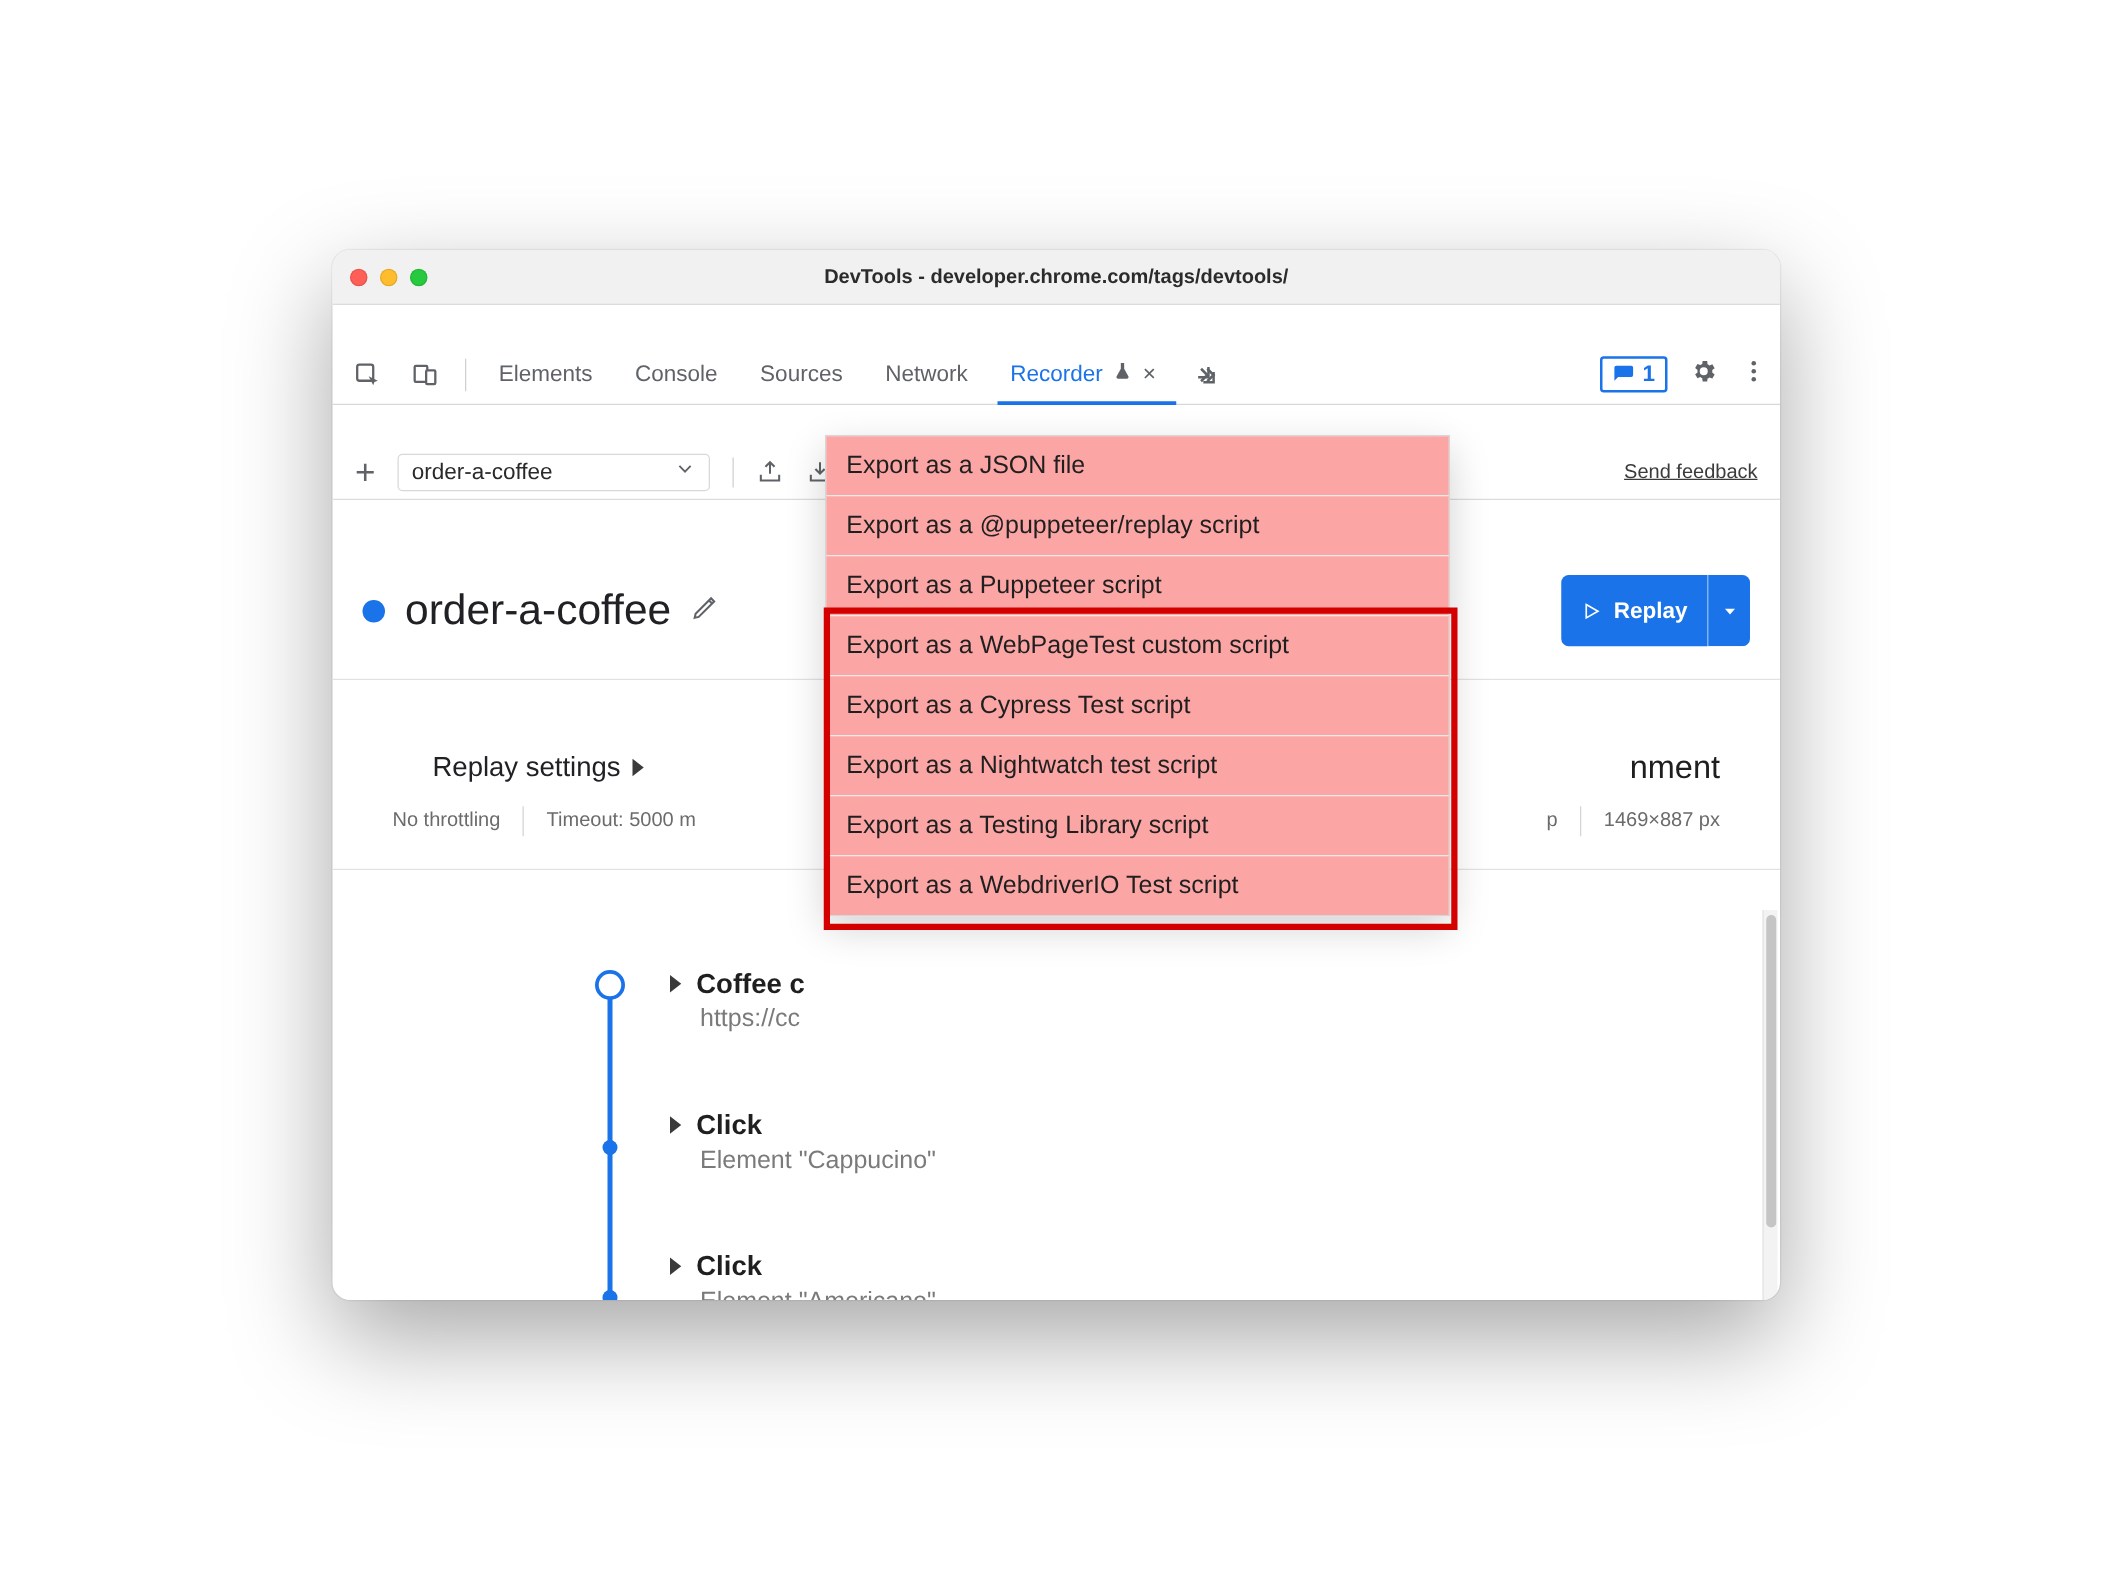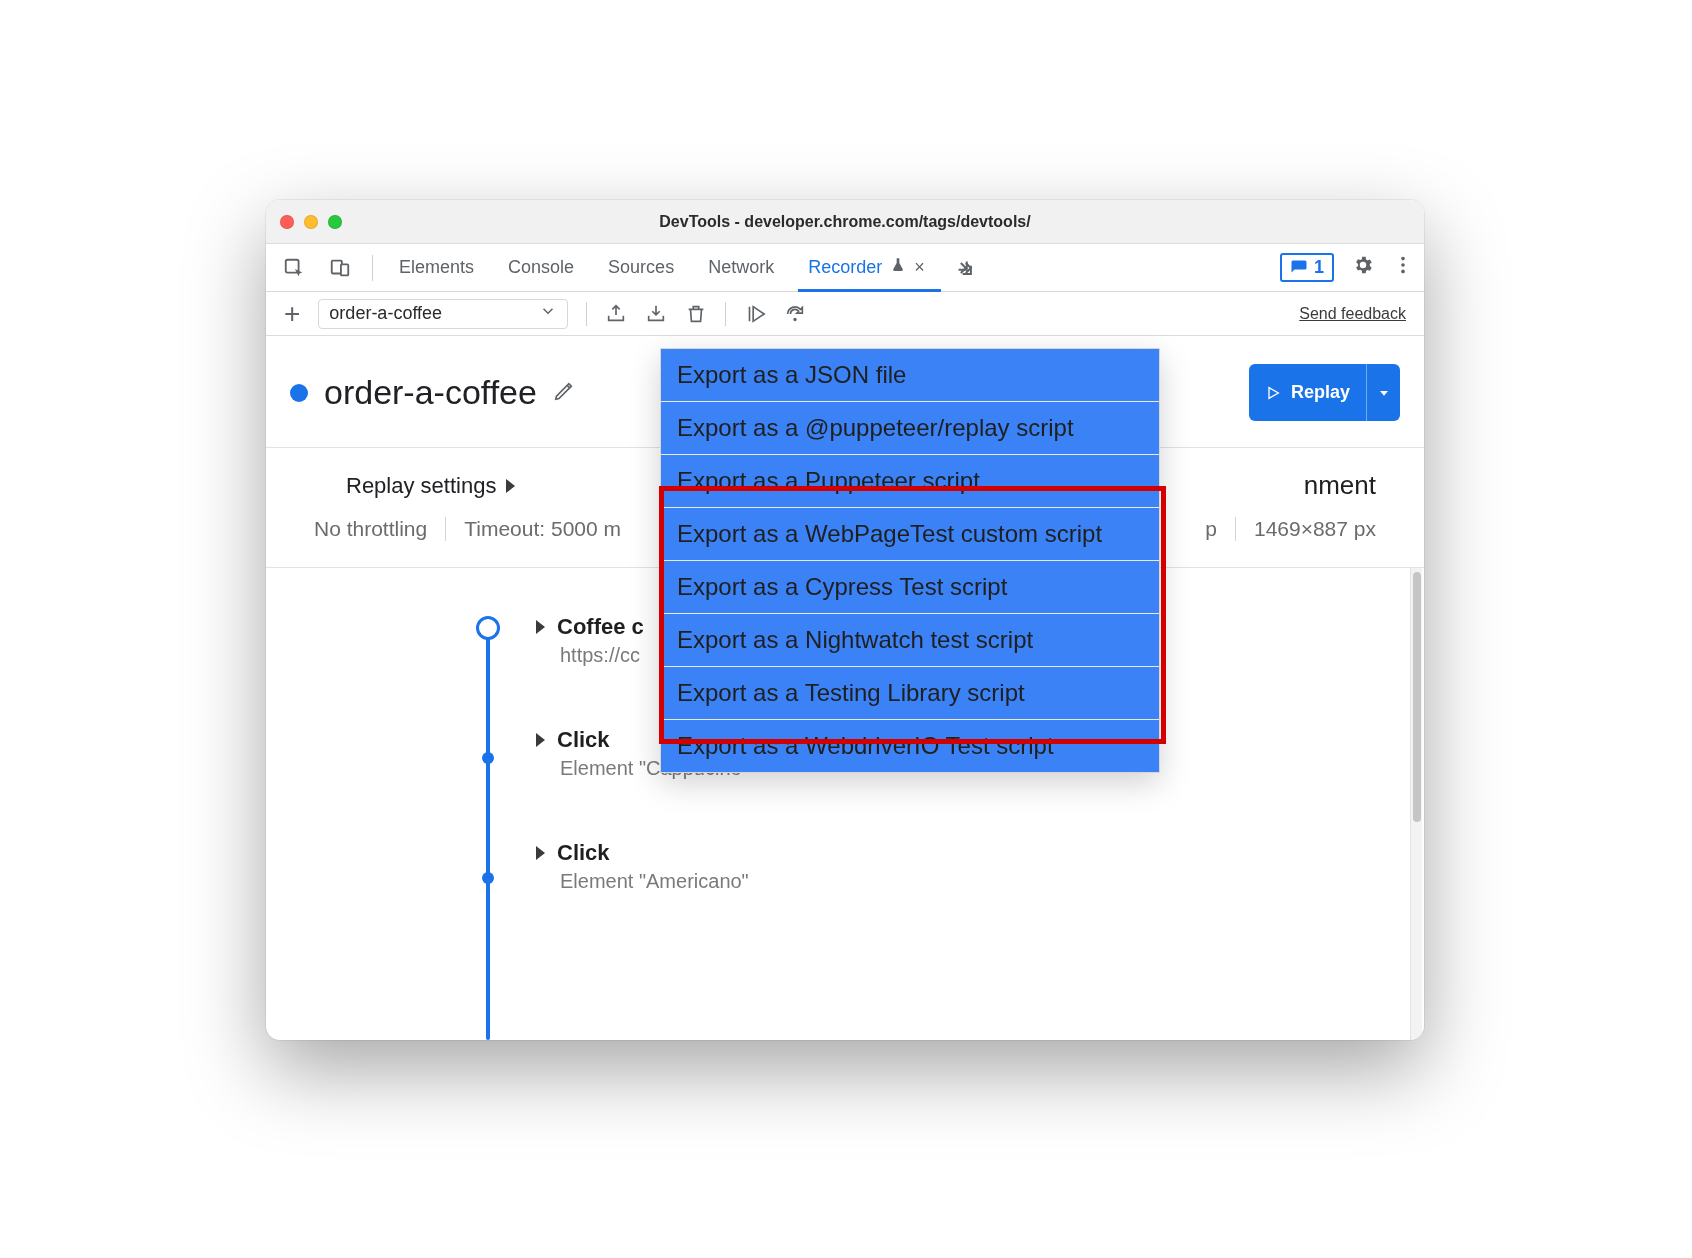--- a/index.html
+++ b/index.html
@@ -20,20 +20,21 @@
     position: absolute;
     inset: 46px 60px;
     width: 1158px;
     height: 840px;
     background: #ffffff;
     border-radius: 14px;
     box-shadow: 0 30px 80px rgba(0,0,0,.35), 0 0 0 1px rgba(0,0,0,.06);
     overflow: hidden;
     display: flex;
     flex-direction: column;
+    gap: 32px;
   }
 
   
   .titlebar {
     height: 44px;
     background: #f1f1f1;
     border-bottom: 1px solid #dcdcdc;
     display: flex;
     align-items: center;
     position: relative;
@@ -174,21 +175,21 @@
   }
   .settings-hdr .left { display: flex; align-items: center; gap: 10px; }
   .caret-right {
     display: inline-block; width: 0; height: 0;
     border-top: 7px solid transparent;
     border-bottom: 7px solid transparent;
     border-left: 9px solid #3b3b3b;
   }
   .settings-values {
     display: flex; align-items: center; gap: 18px;
-    color: #6b6b6b; font-size: 21px;
+    color: #6b6b6b; font-size: 16px;
   }
   .settings-values .sep { width: 1px; height: 24px; background: #d4d4d4; }
 
   
   .steps-area {
     position: relative; flex: 1; overflow: hidden;
     padding: 46px 60px 0 210px;
   }
   .timeline-rail {
     position: absolute; left: 220px; top: 62px; bottom: 0;
@@ -240,23 +241,23 @@
     position: absolute;
     top: 148px; left: 394px;
     width: 500px;
     background: #fff;
     border: 1px solid #d6d6d6;
     box-shadow: 0 10px 30px rgba(0,0,0,.18);
     z-index: 40;
   }
   .export-menu .item {
     padding: 12px 16px;
-    font-size: 24px; color: #1f1f1f;
+    font-size: 20px; color: #1f1f1f;
     border-bottom: 1px solid #eaeaea;
-    background: #3b82f6;
+    background: #fca5a5;
   }
   .export-menu .item:last-child { border-bottom: none; }
 
   .red-highlight {
     position: absolute;
     top: 286px; left: 393px;
     width: 507px; height: 258px;
     border: 5px solid #d40000;
     z-index: 50; pointer-events: none;
   }

